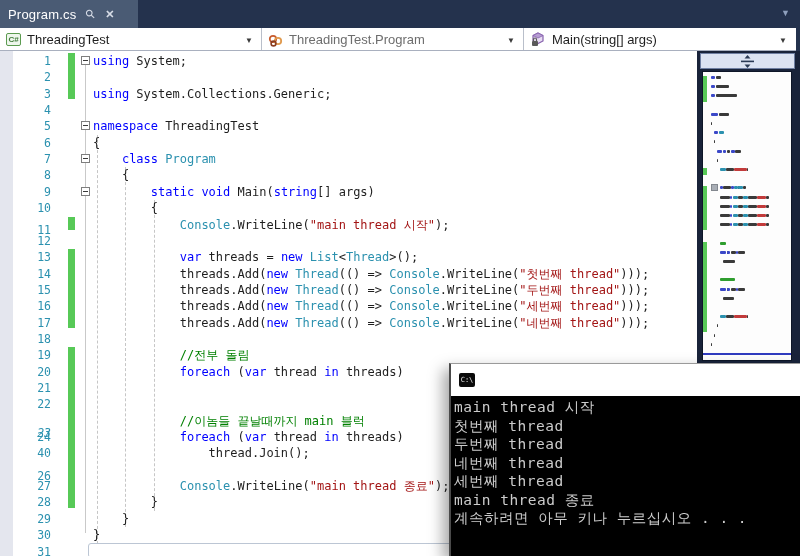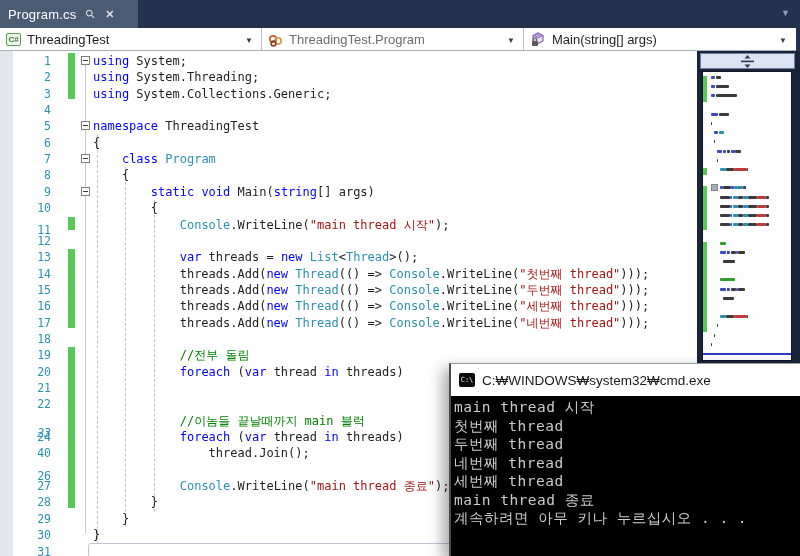--- a/index.html
+++ b/index.html
@@ -191,21 +191,20 @@
         <div class="outline-box" style="top: 5px;"></div>
         <div class="outline-box" style="top: 70.4px;"></div>
         <div class="outline-box" style="top: 103.1px;"></div>
         <div class="outline-box" style="top: 135.8px;"></div>
       </div>
     <div class="code-layer" id="codelayer">
         <div class="indent-guide" style="left: 96.5px; top: 83.75px; height: 408.75px;"></div>
         <div class="indent-guide" style="left: 125.4px; top: 116.45px; height: 359.7px;"></div>
         <div class="indent-guide" style="left: 154.3px; top: 149.15px; height: 310.65px;"></div>
         <div class="code-line" style="top: 2px;"><span class="tk-k">using</span><span class="tk-d"> System;</span></div>
-        <div class="code-line" style="top: 18.35px;"><span class="tk-k">using</span><span class="tk-d"> System.Threading;</span></div>
         <div class="code-line" style="top: 34.7px;"><span class="tk-k">using</span><span class="tk-d"> System.Collections.Generic;</span></div>
         <div class="code-line" style="top: 51.05px;"></div>
         <div class="code-line" style="top: 67.4px;"><span class="tk-k">namespace</span><span class="tk-d"> ThreadingTest</span></div>
         <div class="code-line" style="top: 83.75px;"><span class="tk-d">{</span></div>
         <div class="code-line" style="top: 100.1px;"><span class="tk-d">    </span><span class="tk-k">class</span><span class="tk-d"> </span><span class="tk-t">Program</span></div>
         <div class="code-line" style="top: 116.45px;"><span class="tk-d">    {</span></div>
         <div class="code-line" style="top: 132.8px;"><span class="tk-d">        </span><span class="tk-k">static</span><span class="tk-d"> </span><span class="tk-k">void</span><span class="tk-d"> Main(</span><span class="tk-k">string</span><span class="tk-d">[] args)</span></div>
         <div class="code-line" style="top: 149.15px;"><span class="tk-d">        {</span></div>
         <div class="code-line" style="top: 165.5px;"><span class="tk-d">            </span><span class="tk-t">Console</span><span class="tk-d">.WriteLine(</span><span class="tk-s">"main thread 시작"</span><span class="tk-d">);</span></div>
         <div class="code-line" style="top: 181.85px;"></div>
@@ -329,21 +328,20 @@
         <div class="mini-bar" style="top: 261.6px; left: 11.12px; width: 0.78px; background: rgb(58, 58, 58);"></div>
         <div class="mini-bar" style="top: 270.8px; left: 8px; width: 0.78px; background: rgb(58, 58, 58);"></div>
         <div class="mini-gray-marker" style="top: 112.4px; left: 8px;"></div>
         <div class="mini-caret-line" style="top: 281px;"></div>
       </div>
   </div>
 
   <div class="cmd">
     <div class="cmd-titlebar">
       <span class="cmd-icon">C:\</span>
-      <span class="cmd-title">C:₩WINDOWS₩system32₩cmd.exe</span>
     </div>
     <div class="cmd-body" id="cmdbody">
         <div class="cmd-line">main thread 시작</div>
         <div class="cmd-line">첫번째 thread</div>
         <div class="cmd-line">두번째 thread</div>
         <div class="cmd-line">네번째 thread</div>
         <div class="cmd-line">세번째 thread</div>
         <div class="cmd-line">main thread 종료</div>
         <div class="cmd-line">계속하려면 아무 키나 누르십시오 . . .</div>
       </div>

